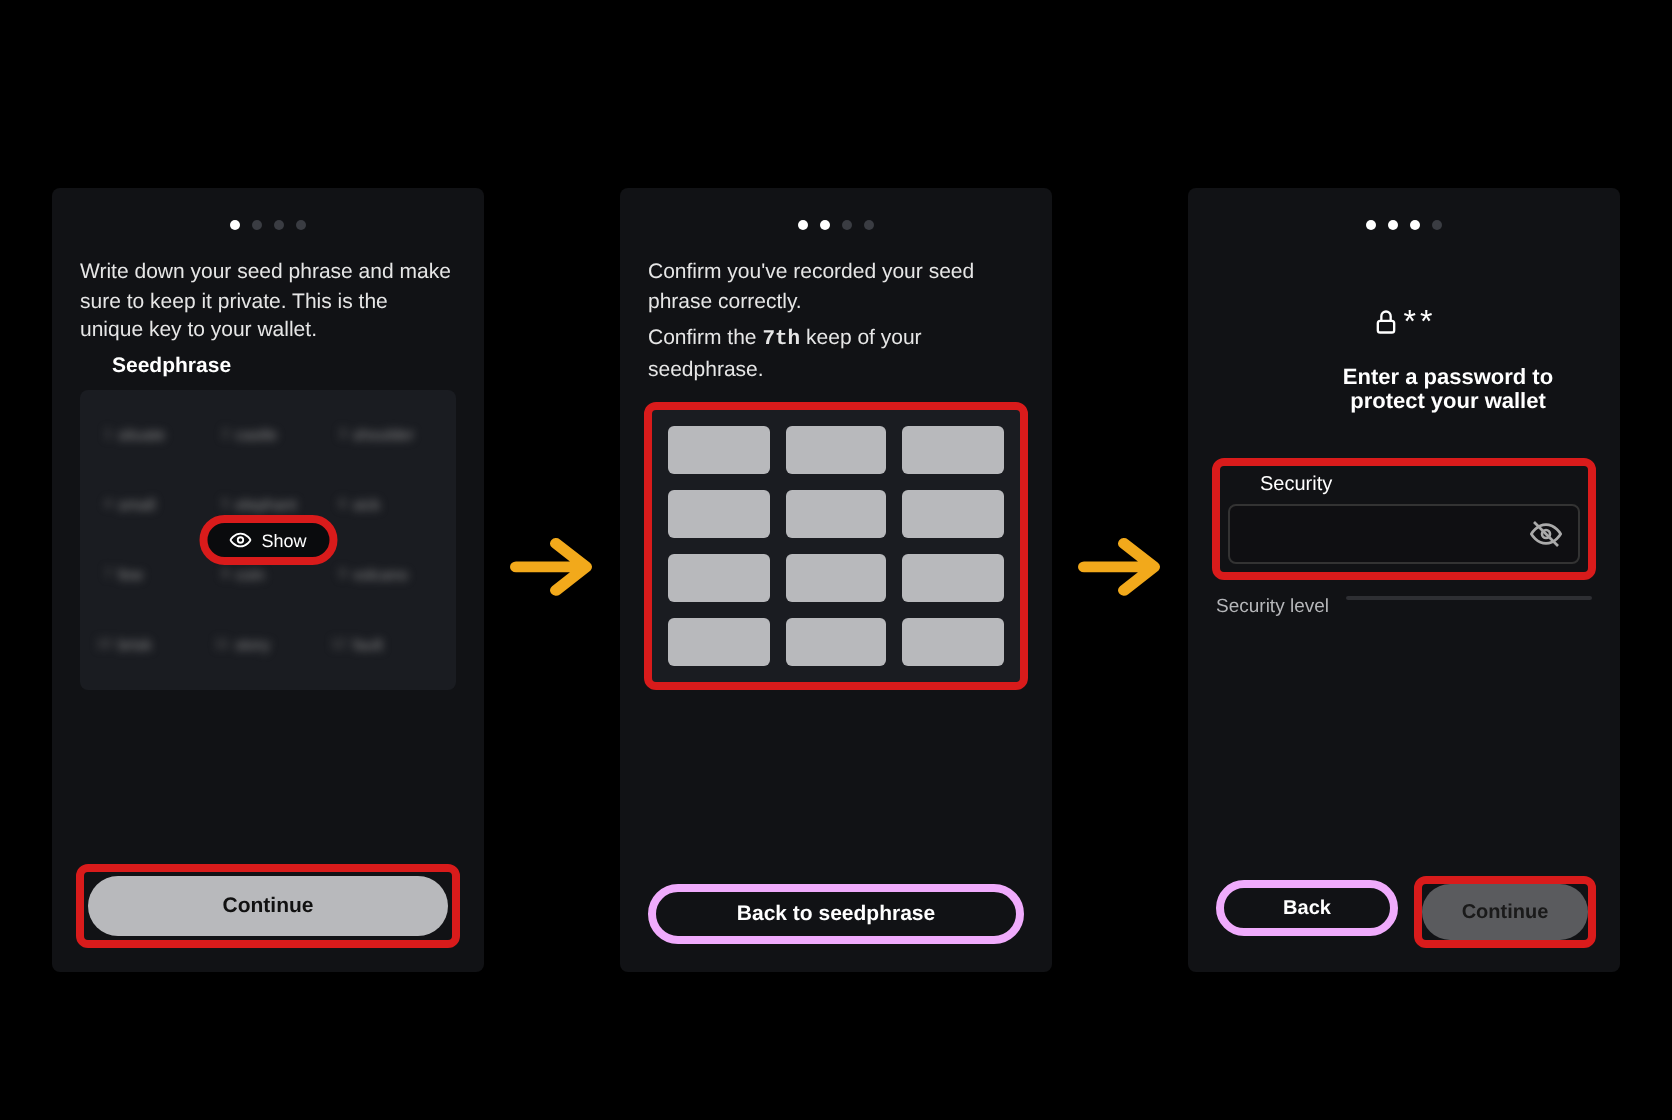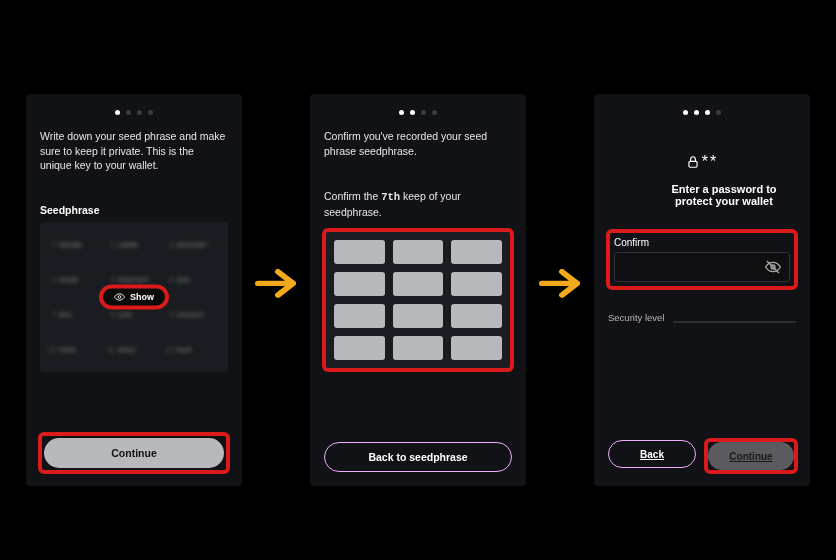--- a/index.html
+++ b/index.html
@@ -21,22 +21,22 @@
     padding: 14px 14px 14px 14px;
     display: flex;
     flex-direction: column;
   }
   .panel1 { left: 26px; top: 94px; }
   .panel2 { left: 310px; top: 94px; }
   .panel3 { left: 594px; top: 94px; }
   .dots { display: flex; gap: 6px; justify-content: center; margin-bottom: 14px; margin-top: 2px; }
   .dot { width: 5px; height: 5px; border-radius: 50%; background: #3a3c42; }
   .dot.active { background: #fff; }
-  .intro { font-size: 10.5px; line-height: 1.4; color: #e6e6e6; margin-bottom: 31px; }
-  .label { font-size: 10.5px; font-weight: 600; margin-bottom: 6px; }
+  .intro { font-size: 10.5px; line-height: 1.4; color: #e6e6e6; margin-bottom: 4px; }
+  .label { font-size: 10.5px; font-weight: 600; margin-bottom: 6px; margin-left: 16px; }
   .seedbox {
     background: #1a1c21;
     border-radius: 4px;
     padding: 10px 8px;
     position: relative;
     display: grid;
     grid-template-columns: 1fr 1fr 1fr;
     grid-template-rows: repeat(4, 1fr);
     gap: 10px 4px;
     height: 150px;
@@ -48,42 +48,41 @@
     user-select: none;
   }
   .seedcell .num { color: #666; width: 8px; text-align: right; font-size: 7px; }
   .showbtn {
     position: absolute; top: 50%; left: 50%;
     transform: translate(-50%, -50%);
     background: #0a0b0d;
     border: 1px solid #888;
     border-radius: 14px;
     padding: 4px 12px;
-    display: flex; gap: 5px;
+    display: flex; align-items: center; gap: 5px;
     font-size: 9px; color: #fff;
     cursor: pointer;
     filter: none;
-    font-weight: bold;
   }
   .big-btn {
     width: 100%;
     height: 30px;
     border-radius: 15px;
     border: none;
     background: #b8b9bc;
     color: #111;
     font-size: 10.5px;
     font-weight: 600;
     cursor: pointer;
   }
   .outline-btn {
     width: 100%;
     height: 30px;
     border-radius: 15px;
-    border: 1px solid #f0abfc;
+    border: 4px solid #f0abfc;
     background: transparent;
     color: #fff;
     font-size: 10.5px;
     font-weight: 600;
     cursor: pointer;
   }
   .highlight-red {
     outline: 4px solid #d91b1b;
     outline-offset: -2px;
   }
@@ -124,30 +123,30 @@
     border-radius: 4px;
     height: 30px;
     padding: 0 8px;
     margin-top: 4px;
   }
   .pw-input {
     flex: 1; background: transparent; border: none; outline: none;
     color: #fff; font-size: 11px;
   }
   .seclevel {
-    display: flex; align-items: flex-end; gap: 8px;
-    margin-top: 24px;
+    display: flex; align-items: flex-start; gap: 8px;
+    margin-top: 10px;
     font-size: 9.5px; color: #b5b6b9;
   }
   .secbar { flex: 1; height: 2px; background: #2e2f33; border-radius: 1px; }
   .bottom-row {
     margin-top: auto;
     display: flex; gap: 10px;
   }
-  .bottom-row .outline-btn, .bottom-row .big-btn { flex: 1; height: 28px; border-radius: 14px; font-size: 10px; text-decoration: underline; }
+  .bottom-row .outline-btn, .bottom-row .big-btn { flex: 1; height: 28px; border-radius: 14px; font-size: 10px; }
   .bottom-row .big-btn { background: #5a5b5e; color: #1a1a1a; }
   .arrow {
     position: absolute;
     font-size: 48px;
     color: #f2a91b;
     font-weight: 700;
     top: 258px;
     line-height: 1;
     transform: scaleY(0.9);
   }
@@ -234,21 +233,21 @@
     </svg>
 </div>
 
 <div class="panel panel2">
   <div class="dots">
     <div class="dot active"></div>
     <div class="dot active"></div>
     <div class="dot"></div>
     <div class="dot"></div>
   </div>
-  <div class="intro">Confirm you've recorded your seed phrase seedphrase.</div>
+  <div class="intro">Confirm you've recorded your seed phrase correctly.</div>
   <div class="intro" style="margin-bottom:4px;">
     <span>Confirm the </span><span class="bold">7th</span><span> keep of your seedphrase.</span>
   </div>
   <div class="confirm-grid-wrap highlight-red">
     <div class="confirm-grid">
       <div class="confirm-cell"></div>
       <div class="confirm-cell"></div>
       <div class="confirm-cell"></div>
       <div class="confirm-cell"></div>
       <div class="confirm-cell"></div>
@@ -280,21 +279,21 @@
     <div class="dot"></div>
   </div>
   <div class="lockrow">
     <svg width="14" height="16" viewBox="0 0 24 24" fill="none" stroke="#fff" stroke-width="2">
         <rect x="5" y="11" width="14" height="10" rx="2"></rect>
         <path d="M8 11V7a4 4 0 0 1 8 0v4"></path>
       </svg><span>**</span>
   </div>
   <div class="prompt">Enter a password to protect your wallet</div>
   <div class="pw-block highlight-red" style="padding:6px; border-radius:4px;">
-    <div class="label" style="margin-bottom:2px; font-size:10px; font-weight:400;">Confirm</div>
+    <div class="label" style="margin-bottom:2px; font-size:10px; font-weight:400;">Security</div>
     <div class="pw-input-wrap">
       <input class="pw-input" type="password" style="">
       <svg width="16" height="16" viewBox="0 0 24 24" fill="none" stroke="#aaa" stroke-width="2" style="cursor:pointer;">
           <path d="M1 12s4-7 11-7 11 7 11 7-4 7-11 7S1 12 1 12z"></path>
           <circle cx="12" cy="12" r="3"></circle>
           <line x1="3" y1="3" x2="21" y2="21"></line>
         </svg>
     </div>
   </div>
   <div class="seclevel">

